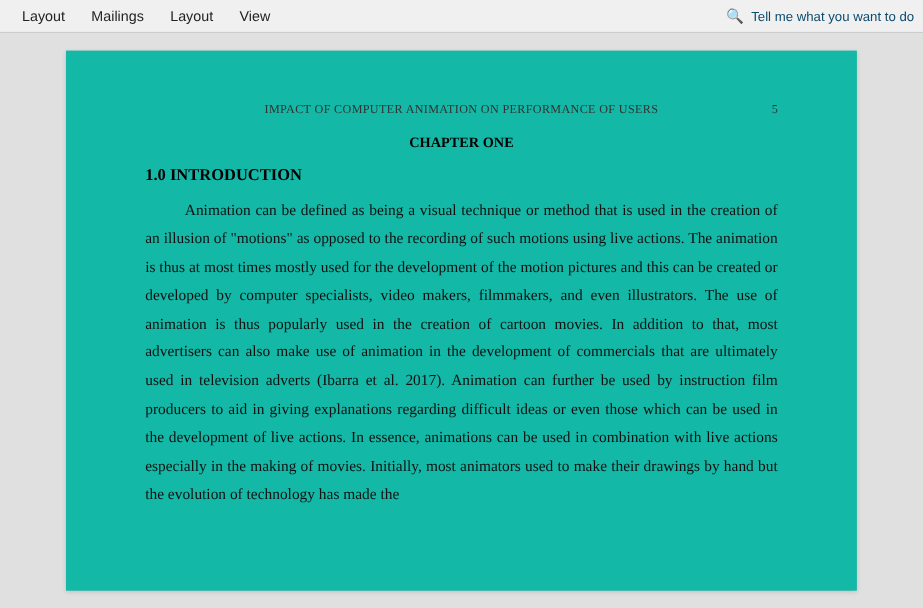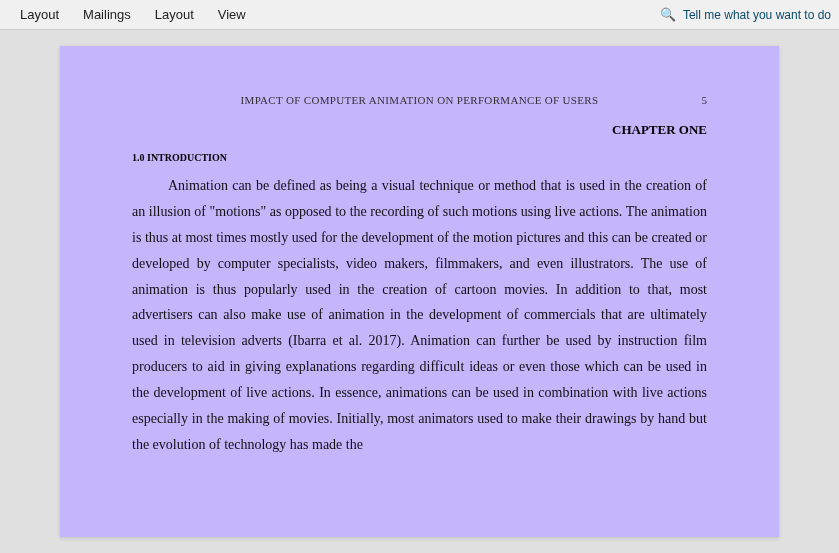--- a/index.html
+++ b/index.html
@@ -53,21 +53,21 @@
     .doc-container {
       background: #e0e0e0;
       padding: 16px 60px;
       height: calc(553px - 30px);
       overflow: hidden;
       display: flex;
       justify-content: center;
     }
 
     .page {
-      background: #c4b5fd;
+      background: #14b8a6;
       width: 732px;
       min-height: 100%;
       padding: 48px 72px 40px 72px;
       position: relative;
       box-shadow: 0 1px 4px rgba(0,0,0,0.15);
     }
 
     .page-header {
       display: flex;
       justify-content: space-between;
@@ -87,30 +87,30 @@
 
     .page-number {
       font-size: 11px;
       font-family: 'Times New Roman', Times, serif;
       color: #333;
       min-width: 16px;
       text-align: right;
     }
 
     .chapter-title {
-      text-align: right;
+      text-align: center;
       font-size: 13px;
       font-weight: bold;
       font-family: 'Times New Roman', Times, serif;
       margin-bottom: 14px;
       text-transform: uppercase;
     }
 
     .section-heading {
-      font-size: 10px;
+      font-size: 15px;
       font-weight: bold;
       font-family: 'Times New Roman', Times, serif;
       margin-bottom: 10px;
     }
 
     .doc-paragraph {
       font-size: 14px;
       font-family: 'Times New Roman', Times, serif;
       line-height: 1.85;
       text-align: justify;

